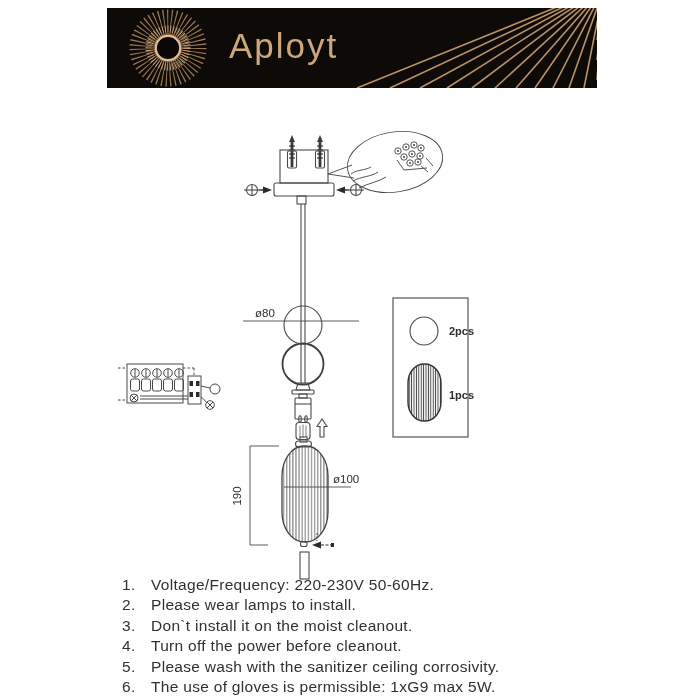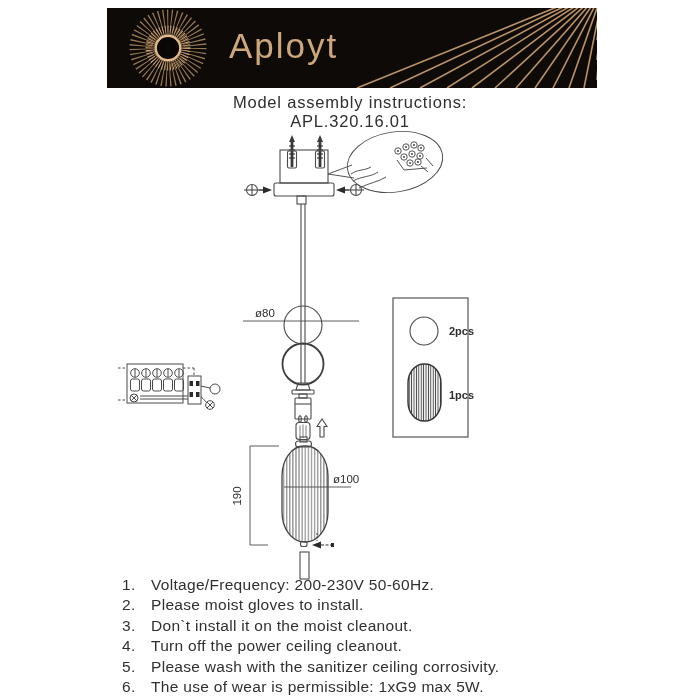--- a/index.html
+++ b/index.html
@@ -55,24 +55,20 @@
         <line x1="497" y1="-20" x2="462" y2="80"></line>
         <line x1="497" y1="-20" x2="477" y2="80"></line>
         <line x1="497" y1="-20" x2="490" y2="72"></line>
         <line x1="497" y1="-20" x2="490" y2="52"></line>
         <line x1="497" y1="-20" x2="490" y2="32"></line>
       </g>
     </svg>
     <span class="brand-name">Aployt</span>
   </div>
 
-  <div class="heading">
-    <div class="t1">Model assembly instructions:</div>
-    <div class="t2">APL.320.16.01</div>
-  </div>
 
   <svg class="diagram" viewBox="0 0 700 700">
     <defs>
       <pattern id="ribs" width="3.1" height="8" patternUnits="userSpaceOnUse">
         <line x1="1.5" y1="0" x2="1.5" y2="8" stroke="#5a5a5a" stroke-width="0.85"></line>
       </pattern>
       <pattern id="ribs2" width="2.4" height="8" patternUnits="userSpaceOnUse">
         <line x1="1.2" y1="0" x2="1.2" y2="8" stroke="#3a3a3a" stroke-width="0.95"></line>
       </pattern>
     </defs>
@@ -266,37 +262,37 @@
         <rect x="408" y="364" width="33" height="57" rx="16" ry="19" fill="url(#ribs2)" stroke="#333" stroke-width="1.4"></rect>
       </g>
       <text x="449" y="335" font-size="11" font-weight="600" stroke="none">2pcs</text>
       <text x="449" y="399" font-size="11" font-weight="600" stroke="none">1pcs</text>
     </g>
   </svg>
 
   <div class="instructions">
     <div class="row">
       <span class="num">1.</span>
-      <span class="txt">Voltage/Frequency: 200-230V 50-60Hz.</span>
+      <span class="txt">Voltage/Frequency: 220-230V 50-60Hz.</span>
     </div>
     <div class="row">
       <span class="num">2.</span>
-      <span class="txt">Please moist gloves to install.</span>
+      <span class="txt">Please wear lamps to install.</span>
     </div>
     <div class="row">
       <span class="num">3.</span>
       <span class="txt">Don`t install it on the moist cleanout.</span>
     </div>
     <div class="row">
       <span class="num">4.</span>
-      <span class="txt">Turn off the power ceiling cleanout.</span>
+      <span class="txt">Turn off the power before cleanout.</span>
     </div>
     <div class="row">
       <span class="num">5.</span>
       <span class="txt">Please wash with the sanitizer ceiling corrosivity.</span>
     </div>
     <div class="row">
       <span class="num">6.</span>
-      <span class="txt">The use of wear is permissible: 1xG9 max 5W.</span>
+      <span class="txt">The use of gloves is permissible: 1xG9 max 5W.</span>
     </div>
   </div>
 
 </div>
 
 </body></html>

